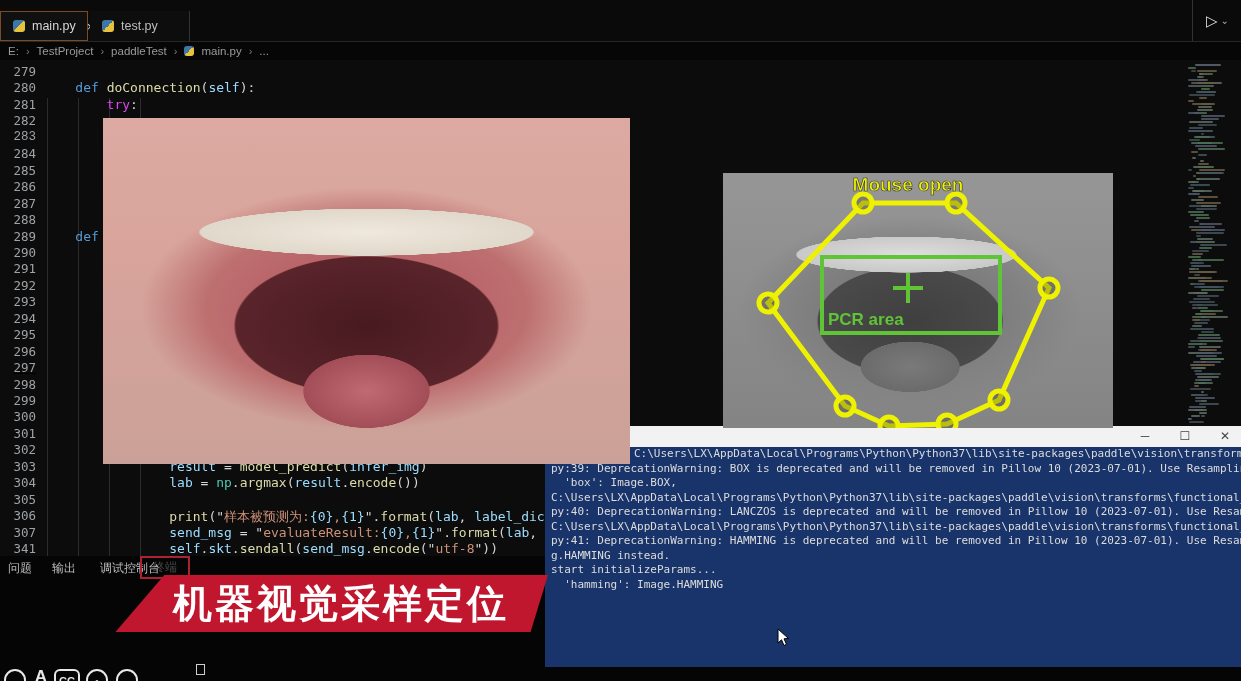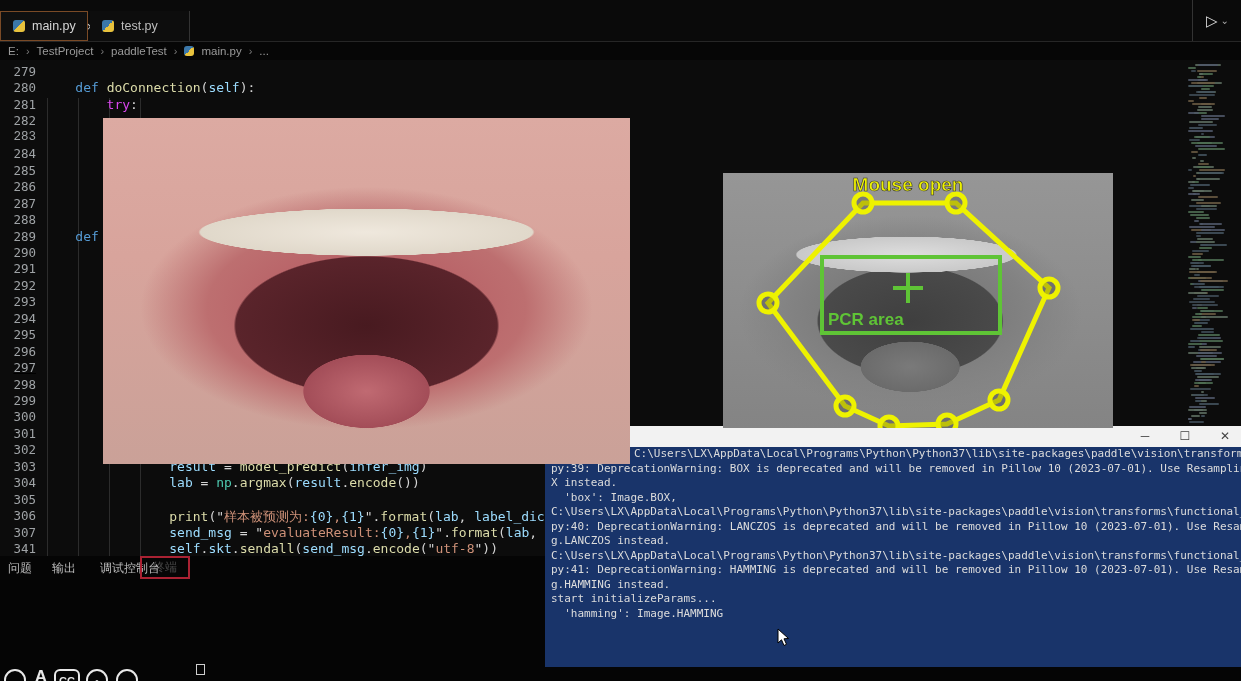--- a/index.html
+++ b/index.html
@@ -447,25 +447,23 @@
 
   <div class="abs" id="console">
     <div id="console-title">
       <span class="winbtn" style="left:580px">─</span>
       <span class="winbtn" style="left:620px">☐</span>
       <span class="winbtn" style="left:660px">✕</span>
     </div>
     <div id="console-body">
         <div class="conline">C:\Users\LX\AppData\Local\Programs\Python\Python37\lib\site-packages\paddle\vision\transforms\functional_pil.</div>
         <div class="conline">py:39: DeprecationWarning: BOX is deprecated and will be removed in Pillow 10 (2023-07-01). Use Resampling.BO</div>
-        <div class="conline">X instead.</div>
         <div class="conline">  'box': Image.BOX,</div>
         <div class="conline">C:\Users\LX\AppData\Local\Programs\Python\Python37\lib\site-packages\paddle\vision\transforms\functional_pil.</div>
         <div class="conline">py:40: DeprecationWarning: LANCZOS is deprecated and will be removed in Pillow 10 (2023-07-01). Use Resamplin</div>
-        <div class="conline">g.LANCZOS instead.</div>
         <div class="conline">C:\Users\LX\AppData\Local\Programs\Python\Python37\lib\site-packages\paddle\vision\transforms\functional_pil.</div>
         <div class="conline">py:41: DeprecationWarning: HAMMING is deprecated and will be removed in Pillow 10 (2023-07-01). Use Resamplin</div>
         <div class="conline">g.HAMMING instead.</div>
         <div class="conline">start initializeParams...</div>
         <div class="conline">  'hamming': Image.HAMMING</div>
       </div>
   </div>
 
   <div class="abs" id="photo"></div>
 
@@ -481,20 +479,23 @@
         <circle cx="122" cy="233" r="9" fill="rgba(40,40,40,.25)" stroke="#eef200" stroke-width="5"></circle>
         <circle cx="45" cy="130" r="9" fill="rgba(40,40,40,.25)" stroke="#eef200" stroke-width="5"></circle>
         <rect x="99" y="84" width="178" height="76" fill="none" stroke="#5fc436" stroke-width="4"></rect>
         <line x1="170" y1="115" x2="200" y2="115" stroke="#5fc436" stroke-width="4"></line>
         <line x1="185" y1="100" x2="185" y2="130" stroke="#5fc436" stroke-width="4"></line>
         <text x="185" y="18" fill="#eef200" text-anchor="middle" font-size="19" font-weight="bold" font-family="Liberation Sans, sans-serif" stroke="#333" stroke-width="0.6">Mouse open</text>
         <text x="105" y="152" fill="#5fc436" font-size="17" font-weight="bold" font-family="Liberation Sans, sans-serif">PCR area</text>
       </svg>
   </div>
 
+  <div id="banner">
+    <span>机器视觉采样定位</span>
+  </div>
 
   <div id="cursor-block"></div>
   <div id="watermark">
     <span class="wico" style="left:2px"></span>
     <span class="wico bare" style="left:30px;width:18px">A</span>
     <span class="wico rect" style="left:52px;width:26px;font-weight:bold">CC</span>
     <span class="wico" style="left:84px">•</span>
     <span class="wico" style="left:114px">→</span>
   </div>
 

